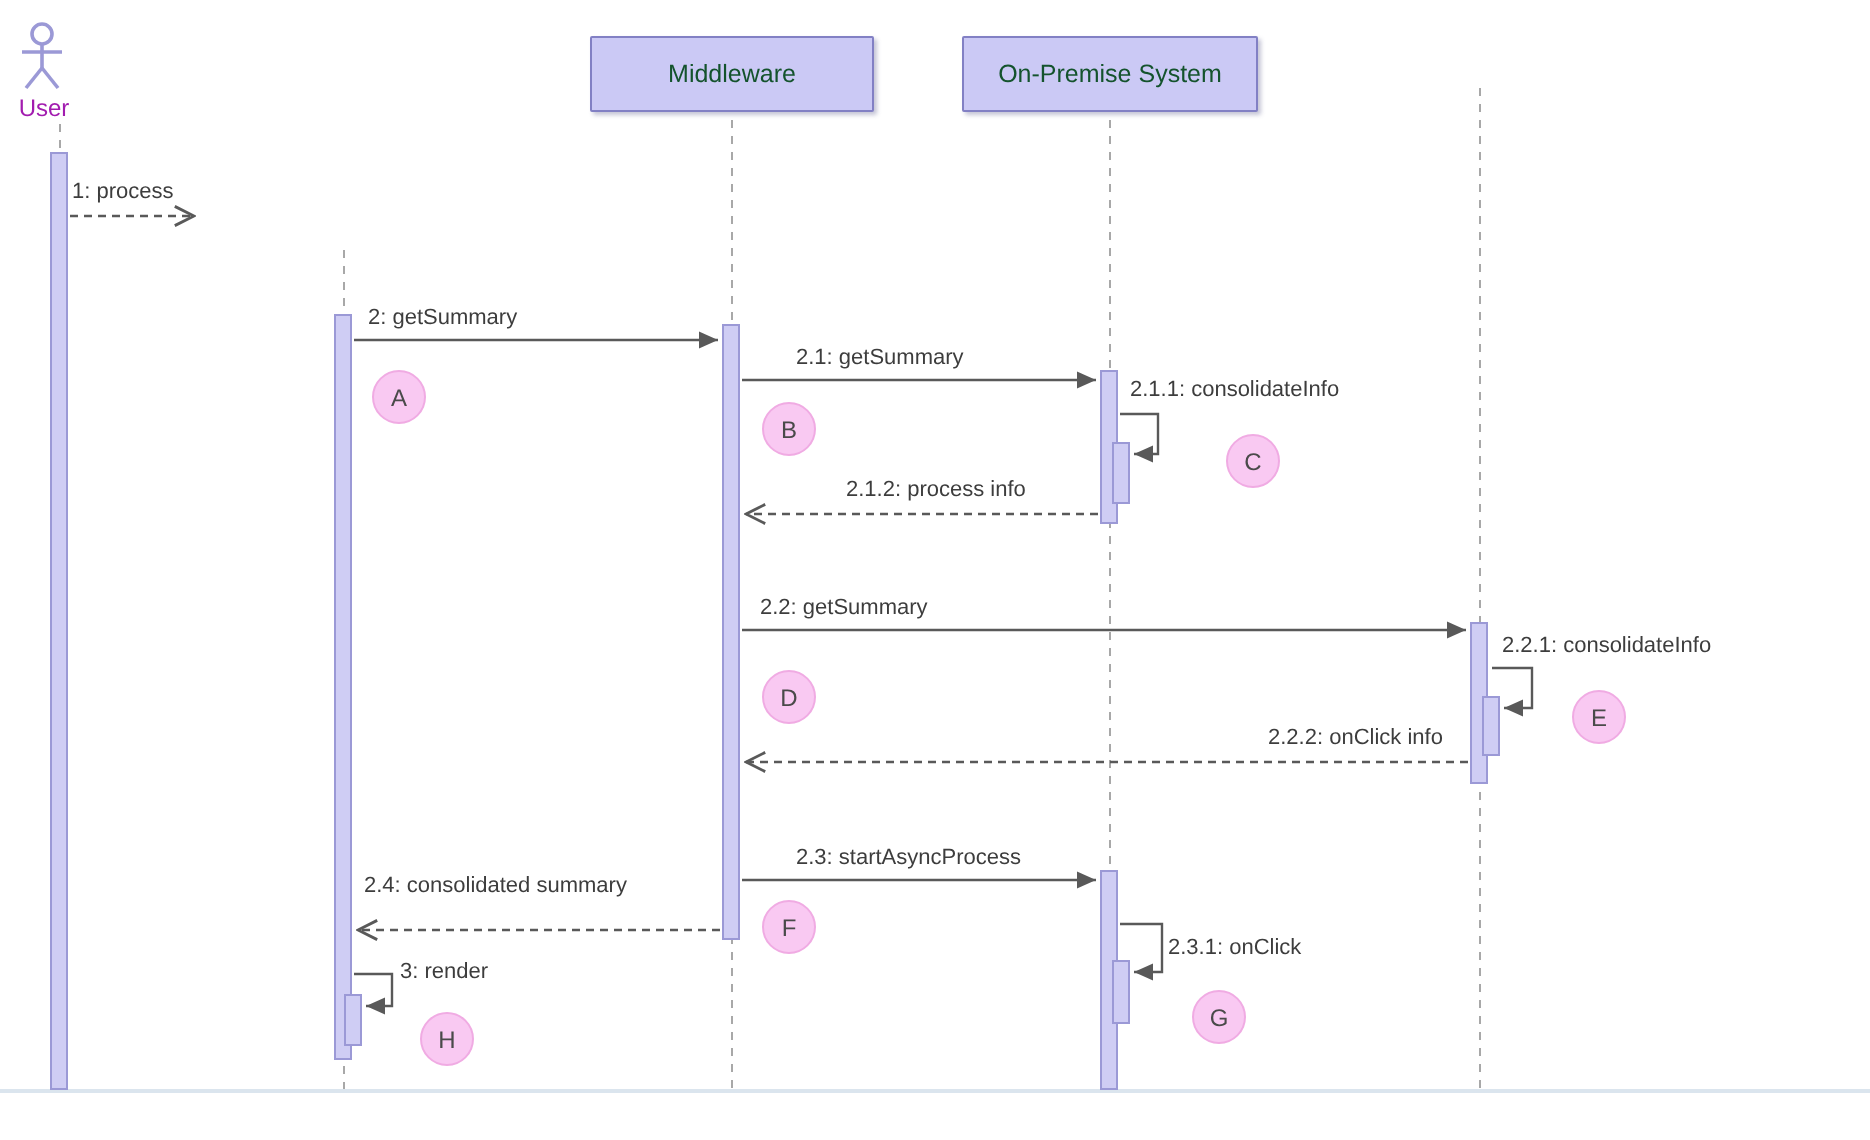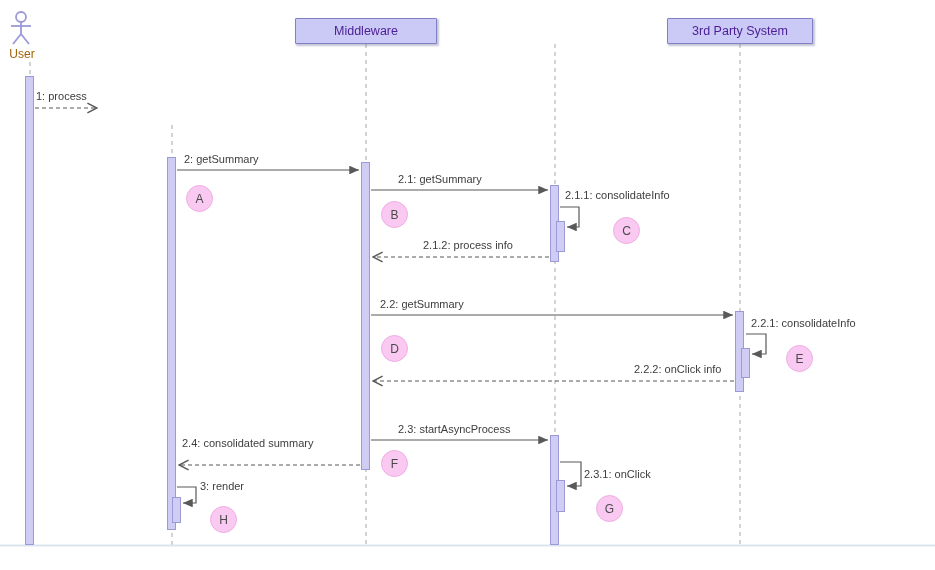--- a/index.html
+++ b/index.html
@@ -9,29 +9,29 @@
     --message-line:#595959; --lifeline:#a8a8a8;
   }
   *{margin:0;padding:0;box-sizing:border-box}
   body{font-family:"Liberation Sans",sans-serif;background:#fff}
   .canvas{position:relative;width:935px;height:570px;background:#ffffff;overflow:hidden}
   .layer{position:absolute;left:0;top:0}
   .lifeline{stroke:var(--lifeline);stroke-width:1;stroke-dasharray:4 4}
   .boundary{stroke:#dbe5ee;stroke-width:2}
   .msg{stroke:var(--message-line);stroke-width:1.2;fill:none}
   .dashed{stroke-dasharray:4 3}
-  .node-box{position:absolute;height:26px;background:var(--box-fill);border:1px solid var(--box-border);border-radius:1px;
-    display:flex;align-items:center;justify-content:center;font-size:12.5px;color:#4c1d95;
+  .node-box{position:absolute;height:38px;background:var(--box-fill);border:1px solid var(--box-border);border-radius:1px;
+    display:flex;align-items:center;justify-content:center;font-size:12.5px;color:#14532d;
     box-shadow:1.5px 1.5px 2px rgba(125,125,165,.45)}
   .activation{position:absolute;width:9px;background:var(--activation-fill);border:1px solid var(--activation-border)}
   .msg-label{position:absolute;font-size:11px;color:#3d3d3d;white-space:nowrap}
   .circle-marker{position:absolute;width:27px;height:27px;border-radius:50%;background:var(--marker-fill);
     border:1px solid var(--marker-border);display:flex;align-items:center;justify-content:center;
     font-size:12px;color:#4a4a4a}
-  .actor-label{position:absolute;font-size:12px;color:#a16207;width:44px;text-align:center}
+  .actor-label{position:absolute;font-size:12px;color:#a21caf;width:44px;text-align:center}
   .actor-figure circle,.actor-figure line{stroke:#9b99d6;stroke-width:1.8;fill:none}
 </style>
 </head>
 <body>
 
 <div class="canvas">
 
   <svg class="layer" width="935" height="570" viewBox="0 0 935 570">
     <defs>
       <marker id="mFilled" viewBox="0 0 10 8" markerWidth="9" markerHeight="7.2" refX="9" refY="4" orient="auto-start-reverse">
@@ -82,21 +82,21 @@
   <div class="activation" style="left:172px;top:497px;height:26px"></div>
   <div class="activation" style="left:361px;top:162px;height:308px"></div>
   <div class="activation" style="left:550px;top:185px;height:77px"></div>
   <div class="activation" style="left:556px;top:221px;height:31px"></div>
   <div class="activation" style="left:550px;top:435px;height:110px"></div>
   <div class="activation" style="left:556px;top:480px;height:32px"></div>
   <div class="activation" style="left:735px;top:311px;height:81px"></div>
   <div class="activation" style="left:741px;top:348px;height:30px"></div>
 
   <div class="node-box" style="left:295px;top:18px;width:142px">Middleware</div>
-  <div class="node-box" style="left:667px;top:18px;width:146px">3rd Party System</div>
+  <div class="node-box" style="left:481px;top:18px;width:148px">On-Premise System</div>
 
   <div class="msg-label" style="left:36px;top:90px">1: process</div>
   <div class="msg-label" style="left:184px;top:153px">2: getSummary</div>
   <div class="msg-label" style="left:398px;top:173px">2.1: getSummary</div>
   <div class="msg-label" style="left:565px;top:189px">2.1.1: consolidateInfo</div>
   <div class="msg-label" style="left:423px;top:239px">2.1.2: process info</div>
   <div class="msg-label" style="left:380px;top:298px">2.2: getSummary</div>
   <div class="msg-label" style="left:751px;top:317px">2.2.1: consolidateInfo</div>
   <div class="msg-label" style="left:634px;top:363px">2.2.2: onClick info</div>
   <div class="msg-label" style="left:398px;top:423px">2.3: startAsyncProcess</div>

